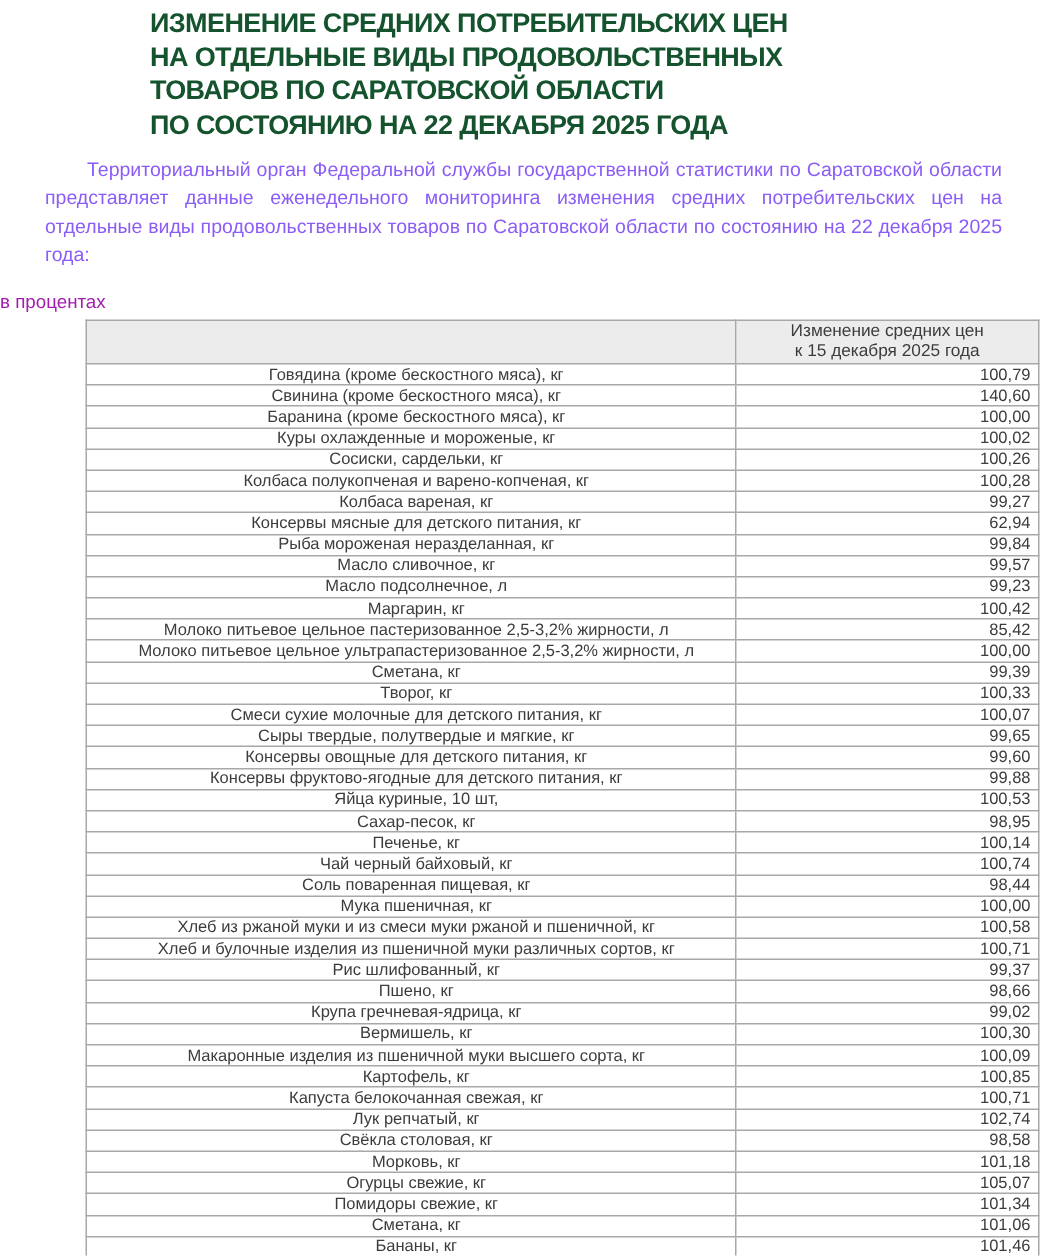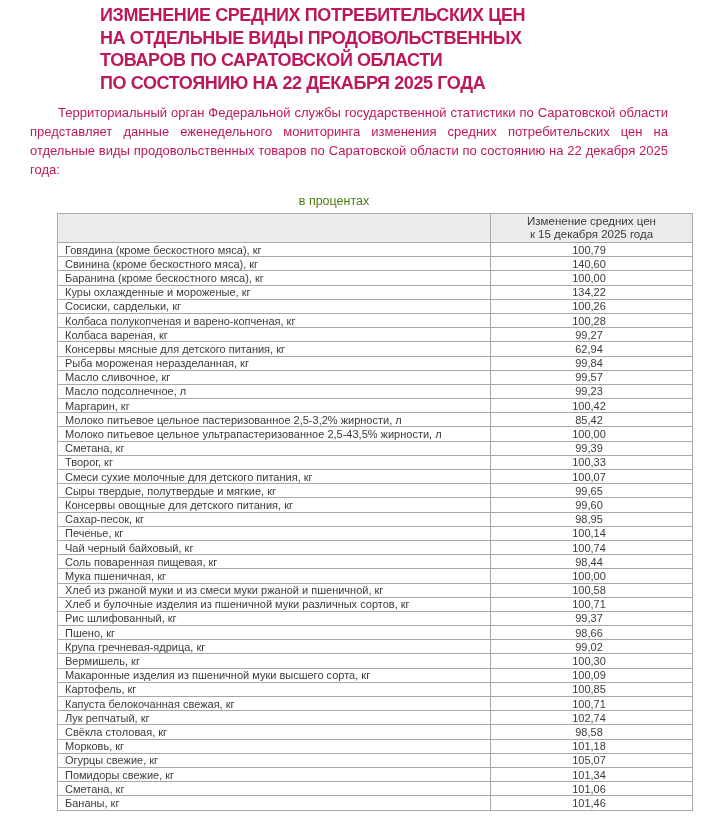--- a/index.html
+++ b/index.html
@@ -14,39 +14,39 @@
     font-family: "Liberation Sans", sans-serif;
     color: #3a3a3a;
   }
   .page {
     position: relative;
     width: 703px;
     height: 837px;
   }
   .doc-title {
     margin: 4px 20px 0 100px;
-    color: #be185d;
+    color: #14532d;
     font-size: 18px;
     font-weight: bold;
     line-height: 22.5px;
     letter-spacing: -0.4px;
   }
   .intro {
     margin: 9px 35px 0 30px;
     text-align: justify;
     text-indent: 28px;
     font-size: 13px;
     line-height: 19px;
-    color: #be185d;
+    color: #8b5cf6;
   }
   .units-note {
     margin: 15px 35px 5px 0;
-    text-align: center;
+    text-align: left;
     font-size: 12.5px;
-    color: #4d7c0f;
+    color: #a21caf;
   }
   table.price-table {
     border-collapse: collapse;
     table-layout: fixed;
     margin-left: 57px;
     width: 632px;
     font-size: 11px;
     color: #3c3c3c;
   }
   .price-table th, .price-table td {
@@ -65,22 +65,22 @@
     padding: 0;
   }
   .col-label { width: 433px; }
   .col-value { width: 202px; }
   .price-table tbody td {
     height: 13.2px;
     line-height: 12px;
     padding: 0;
     vertical-align: middle;
   }
-  .price-table td.label-cell { padding-left: 7px; }
-  .price-table td.value-cell { text-align: center; padding-right: 5px; }
+  .price-table td.label-cell { padding-left: 7px; text-align: center; }
+  .price-table td.value-cell { text-align: right; padding-right: 5px; }
 </style>
 </head>
 <body>
 
 <div class="page">
 
   <h1 class="doc-title">
     <div>ИЗМЕНЕНИЕ СРЕДНИХ ПОТРЕБИТЕЛЬСКИХ ЦЕН</div>
     <div>НА ОТДЕЛЬНЫЕ ВИДЫ ПРОДОВОЛЬСТВЕННЫХ</div>
     <div>ТОВАРОВ ПО САРАТОВСКОЙ ОБЛАСТИ</div>
@@ -113,21 +113,21 @@
         <tr>
           <td class="label-cell">Свинина (кроме бескостного мяса), кг</td>
           <td class="value-cell">140,60</td>
         </tr>
         <tr>
           <td class="label-cell">Баранина (кроме бескостного мяса), кг</td>
           <td class="value-cell">100,00</td>
         </tr>
         <tr>
           <td class="label-cell">Куры охлажденные и мороженые, кг</td>
-          <td class="value-cell">134,22</td>
+          <td class="value-cell">100,02</td>
         </tr>
         <tr>
           <td class="label-cell">Сосиски, сардельки, кг</td>
           <td class="value-cell">100,26</td>
         </tr>
         <tr>
           <td class="label-cell">Колбаса полукопченая и варено-копченая, кг</td>
           <td class="value-cell">100,28</td>
         </tr>
         <tr>
@@ -152,21 +152,21 @@
         </tr>
         <tr>
           <td class="label-cell">Маргарин, кг</td>
           <td class="value-cell">100,42</td>
         </tr>
         <tr>
           <td class="label-cell">Молоко питьевое цельное пастеризованное 2,5-3,2% жирности, л</td>
           <td class="value-cell">85,42</td>
         </tr>
         <tr>
-          <td class="label-cell">Молоко питьевое цельное ультрапастеризованное 2,5-43,5% жирности, л</td>
+          <td class="label-cell">Молоко питьевое цельное ультрапастеризованное 2,5-3,2% жирности, л</td>
           <td class="value-cell">100,00</td>
         </tr>
         <tr>
           <td class="label-cell">Сметана, кг</td>
           <td class="value-cell">99,39</td>
         </tr>
         <tr>
           <td class="label-cell">Творог, кг</td>
           <td class="value-cell">100,33</td>
         </tr>
@@ -176,20 +176,28 @@
         </tr>
         <tr>
           <td class="label-cell">Сыры твердые, полутвердые и мягкие, кг</td>
           <td class="value-cell">99,65</td>
         </tr>
         <tr>
           <td class="label-cell">Консервы овощные для детского питания, кг</td>
           <td class="value-cell">99,60</td>
         </tr>
         <tr>
+          <td class="label-cell">Консервы фруктово-ягодные для детского питания, кг</td>
+          <td class="value-cell">99,88</td>
+        </tr>
+        <tr>
+          <td class="label-cell">Яйца куриные, 10 шт,</td>
+          <td class="value-cell">100,53</td>
+        </tr>
+        <tr>
           <td class="label-cell">Сахар-песок, кг</td>
           <td class="value-cell">98,95</td>
         </tr>
         <tr>
           <td class="label-cell">Печенье, кг</td>
           <td class="value-cell">100,14</td>
         </tr>
         <tr>
           <td class="label-cell">Чай черный байховый, кг</td>
           <td class="value-cell">100,74</td>

